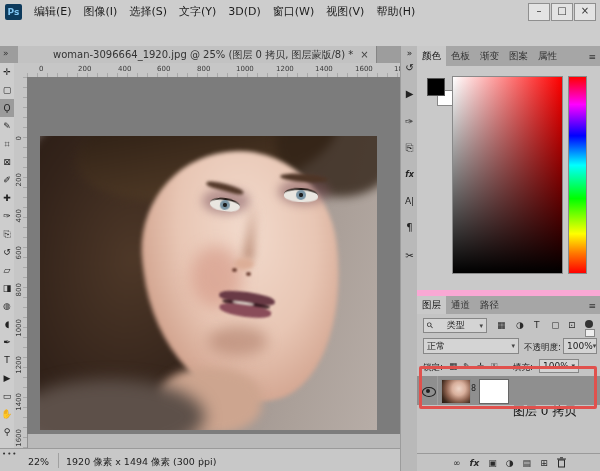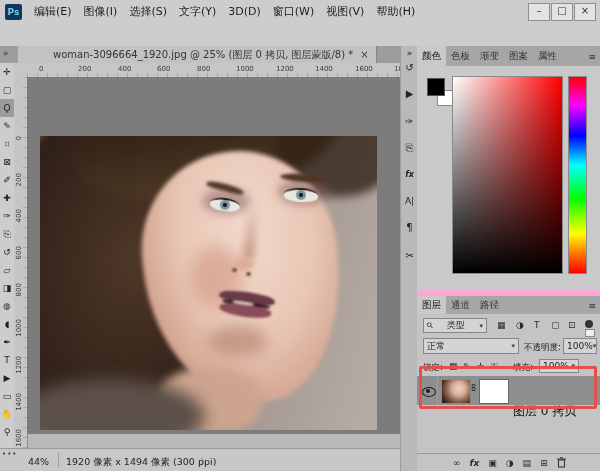--- a/index.html
+++ b/index.html
@@ -375,21 +375,21 @@
           <rect x="1.5" y="3" width="6" height="7" fill="none" stroke="#2a2a2a" stroke-width="1"></rect>
           <line x1="0" y1="2" x2="9" y2="2" stroke="#2a2a2a" stroke-width="1"></line>
           <line x1="3" y1="0.8" x2="6" y2="0.8" stroke="#2a2a2a" stroke-width="1"></line>
         </svg>
       </div>
     </div>
   </div>
 
   <div id="statusbar">
     <span class="dots">•••</span>
-    <span id="zoomval">44%</span>
+    <span id="zoomval">22%</span>
     <span class="statdiv"></span>
     <span id="docinfo">1920 像素 x 1494 像素 (300 ppi)</span>
     <span id="statchev">〉</span>
   </div>
 
   <div id="redbox"></div>
 
 </div>
 
 </body></html>

